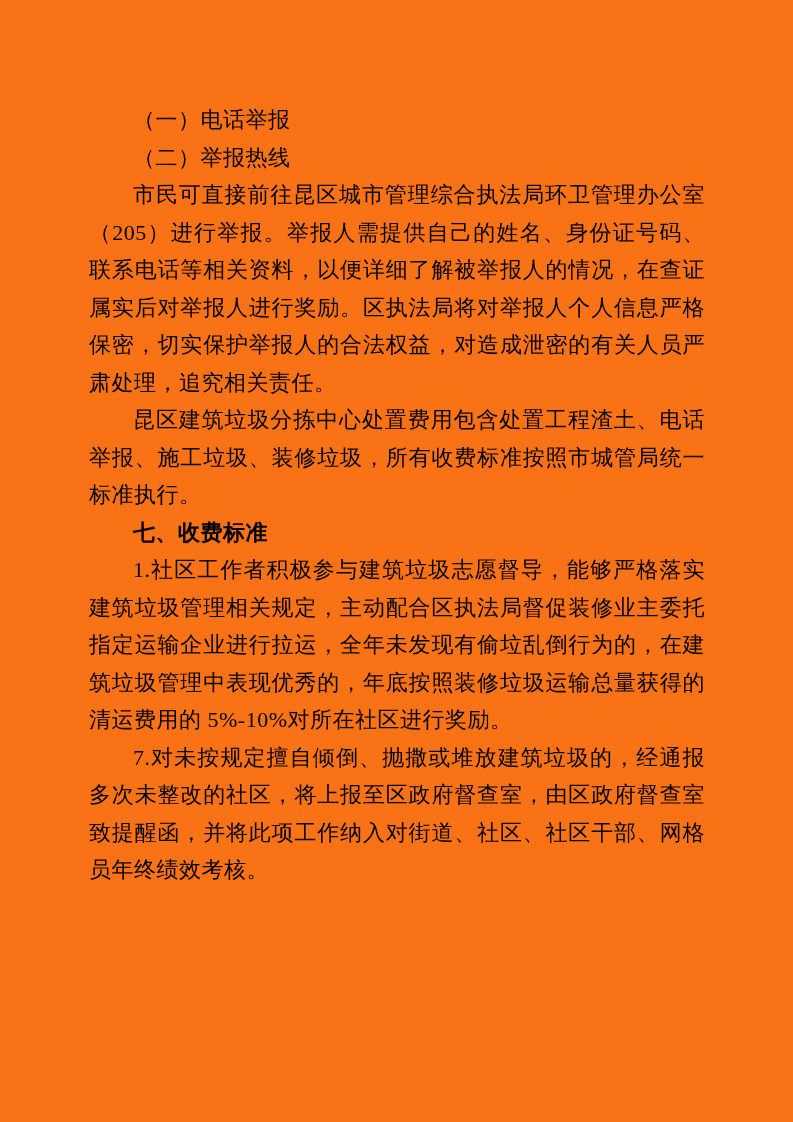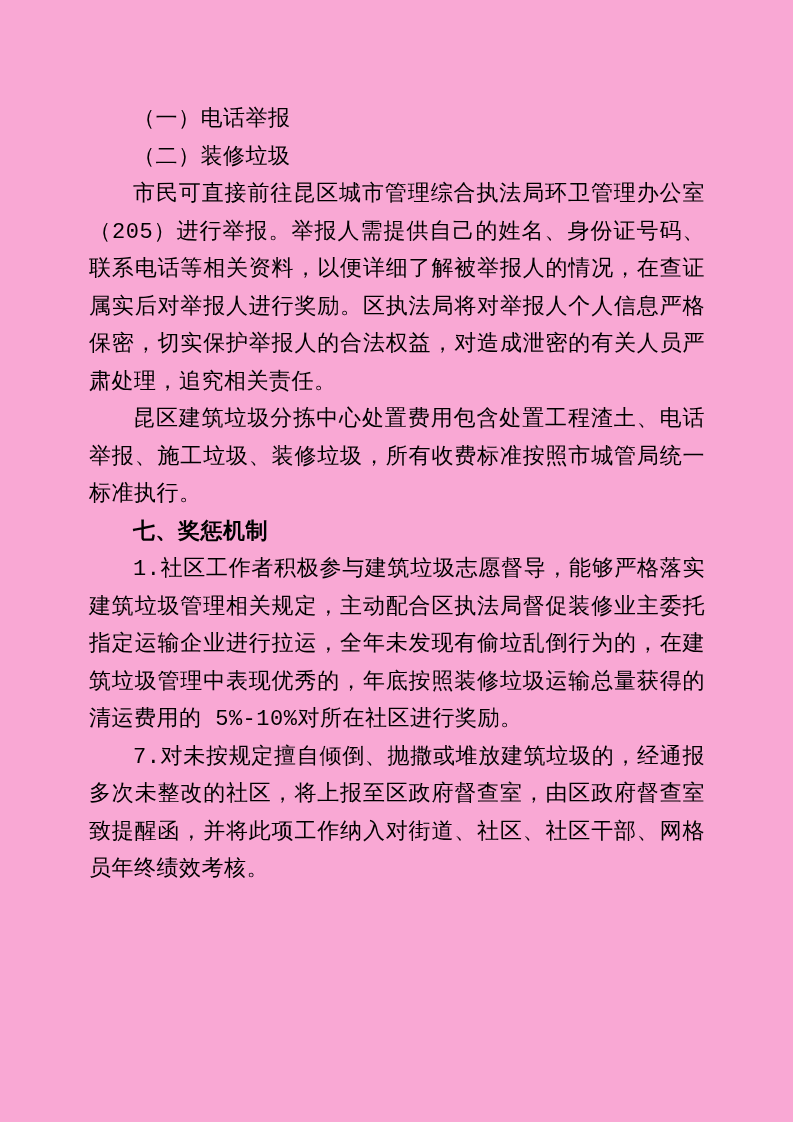--- a/index.html
+++ b/index.html
@@ -5,24 +5,24 @@
   html, body {
     margin: 0;
     padding: 0;
     background: #ffffff;
   }
   .page {
     position: relative;
     width: 793px;
     height: 1122px;
     margin: 0 auto;
-    background: #f9a8d4;
+    background: #f97316;
     color: #000000;
     overflow: hidden;
-    font-family: Liberation Mono, monospace;
+    font-family: Liberation Serif, serif;
   }
   .content {
     position: absolute;
     top: 101px;
     left: 89px;
     width: 616px;
     font-size: 22px;
     line-height: 37.5px;
     text-align: justify;
     text-justify: inter-character;
@@ -36,20 +36,20 @@
   .content p.section-heading {
     font-weight: bold;
   }
 </style>
 </head>
 <body>
 
 <div class="page">
   <div class="content">
     <p>（一）电话举报</p>
-    <p>（二）装修垃圾</p>
+    <p>（二）举报热线</p>
     <p>市民可直接前往昆区城市管理综合执法局环卫管理办公室（205）进行举报。举报人需提供自己的姓名、身份证号码、联系电话等相关资料，以便详细了解被举报人的情况，在查证属实后对举报人进行奖励。区执法局将对举报人个人信息严格保密，切实保护举报人的合法权益，对造成泄密的有关人员严肃处理，追究相关责任。</p>
     <p>昆区建筑垃圾分拣中心处置费用包含处置工程渣土、电话举报、施工垃圾、装修垃圾，所有收费标准按照市城管局统一标准执行。</p>
-    <p class="section-heading">七、奖惩机制</p>
+    <p class="section-heading">七、收费标准</p>
     <p>1.社区工作者积极参与建筑垃圾志愿督导，能够严格落实建筑垃圾管理相关规定，主动配合区执法局督促装修业主委托指定运输企业进行拉运，全年未发现有偷垃乱倒行为的，在建筑垃圾管理中表现优秀的，年底按照装修垃圾运输总量获得的清运费用的 5%-10%对所在社区进行奖励。</p>
     <p>7.对未按规定擅自倾倒、抛撒或堆放建筑垃圾的，经通报多次未整改的社区，将上报至区政府督查室，由区政府督查室致提醒函，并将此项工作纳入对街道、社区、社区干部、网格员年终绩效考核。</p>
   </div>
 </div>
 
 </body></html>

